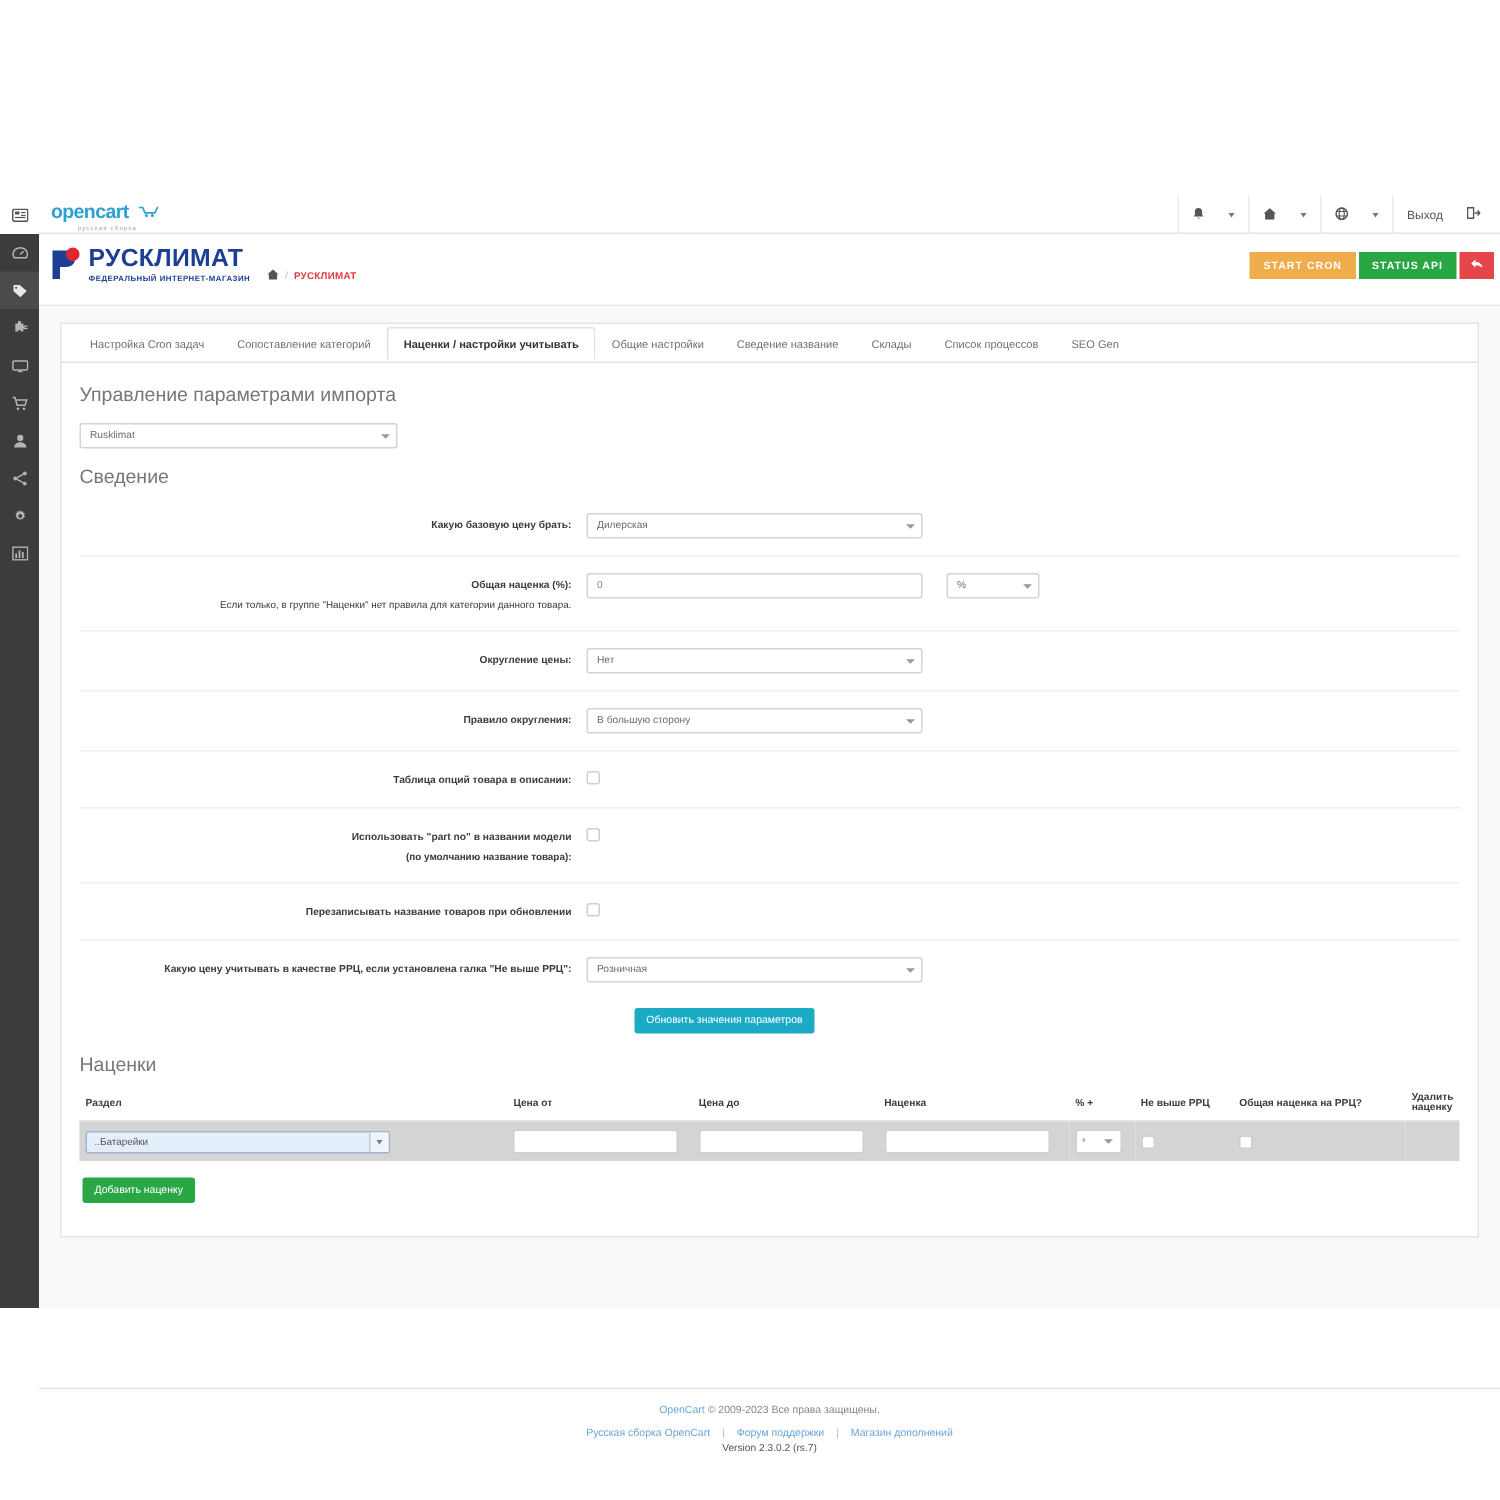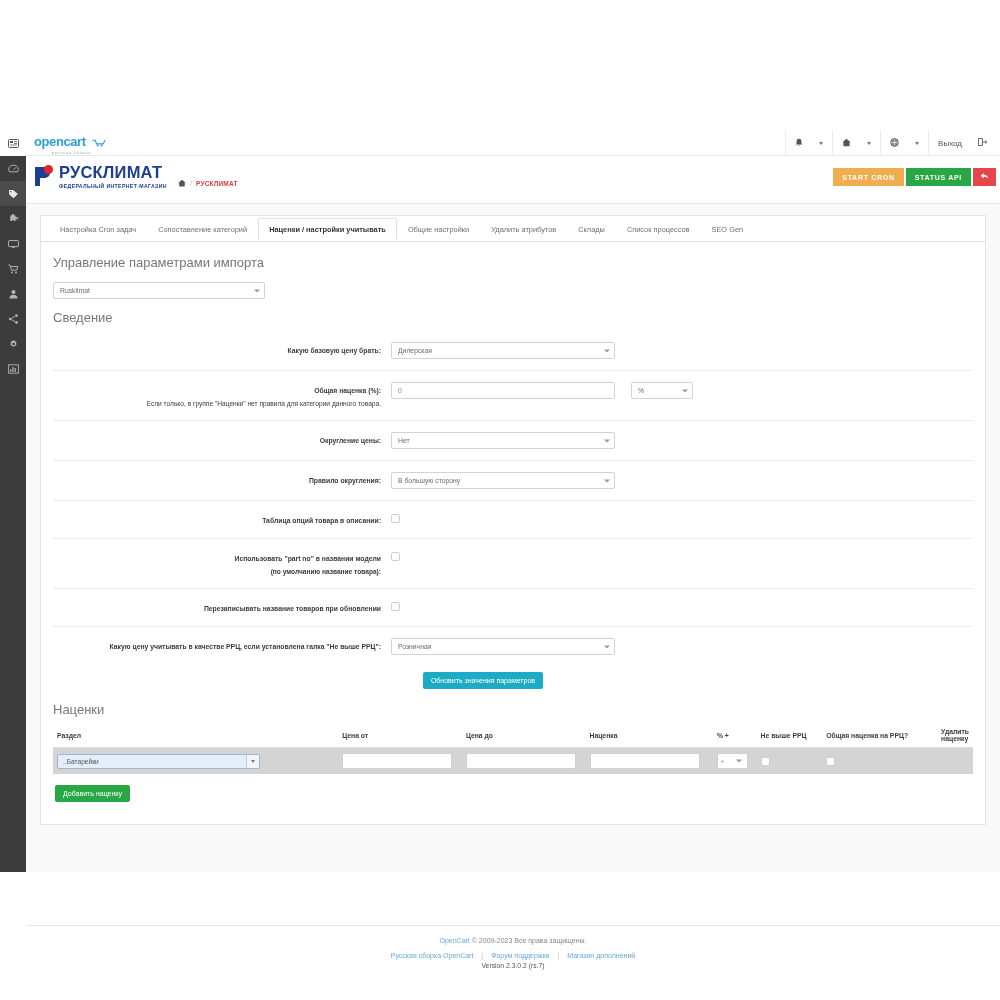--- a/index.html
+++ b/index.html
@@ -428,21 +428,21 @@
   </div>
 
   <div id="content">
     <div id="panel">
 
       <div id="tabs">
         <div class="tab">Настройка Cron задач</div>
         <div class="tab">Сопоставление категорий</div>
         <div class="tab active">Наценки / настройки учитывать</div>
         <div class="tab">Общие настройки</div>
-        <div class="tab">Удалить атрибутов</div>
+        <div class="tab">Сведение название</div>
         <div class="tab">Склады</div>
         <div class="tab">Список процессов</div>
         <div class="tab">SEO Gen</div>
       </div>
 
       <div id="body">
 
         <div class="page-title">Управление параметрами импорта</div>
 
         <div class="sel-wrap">

